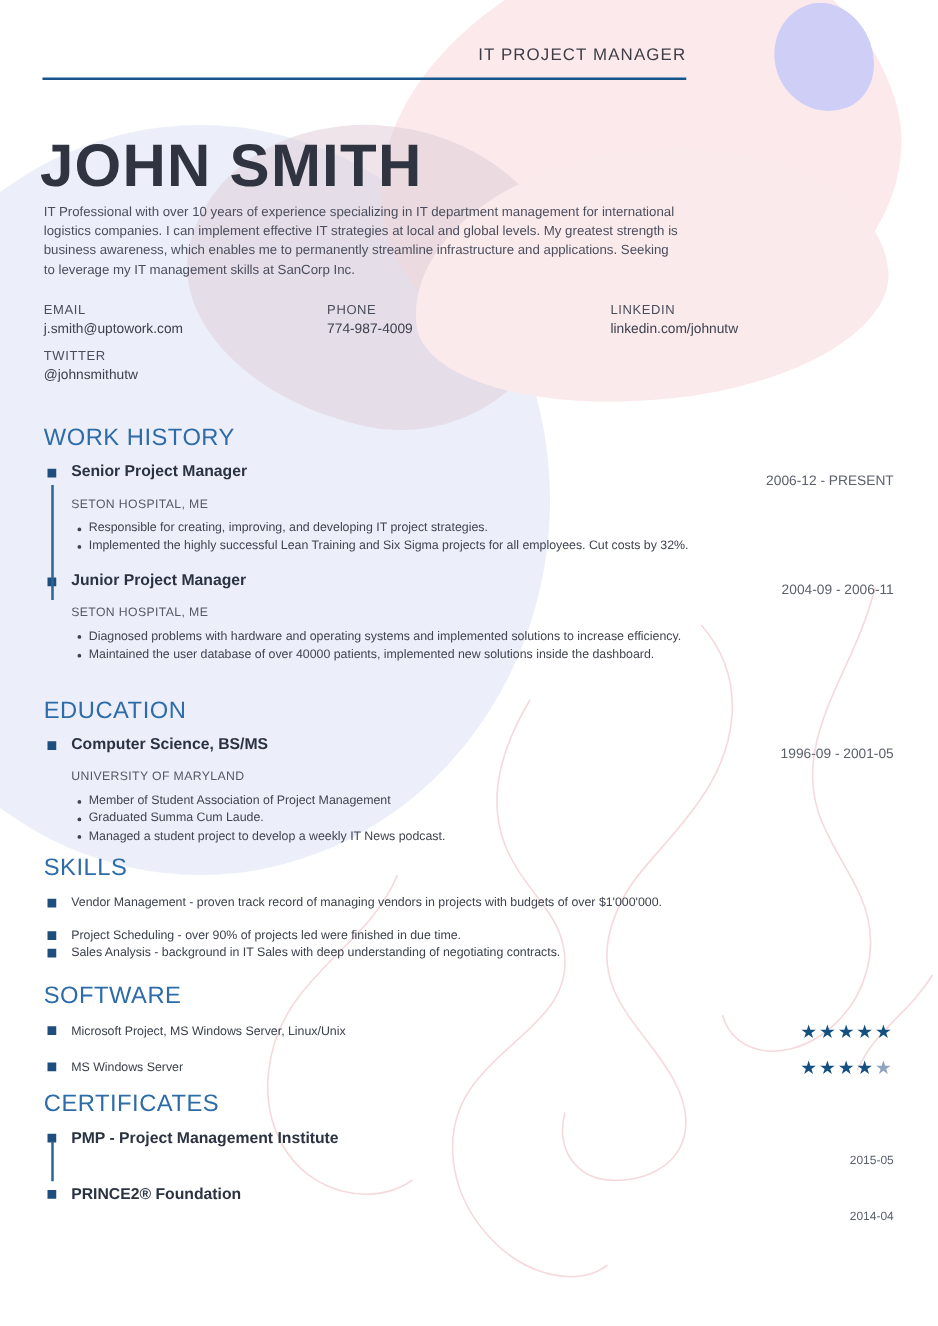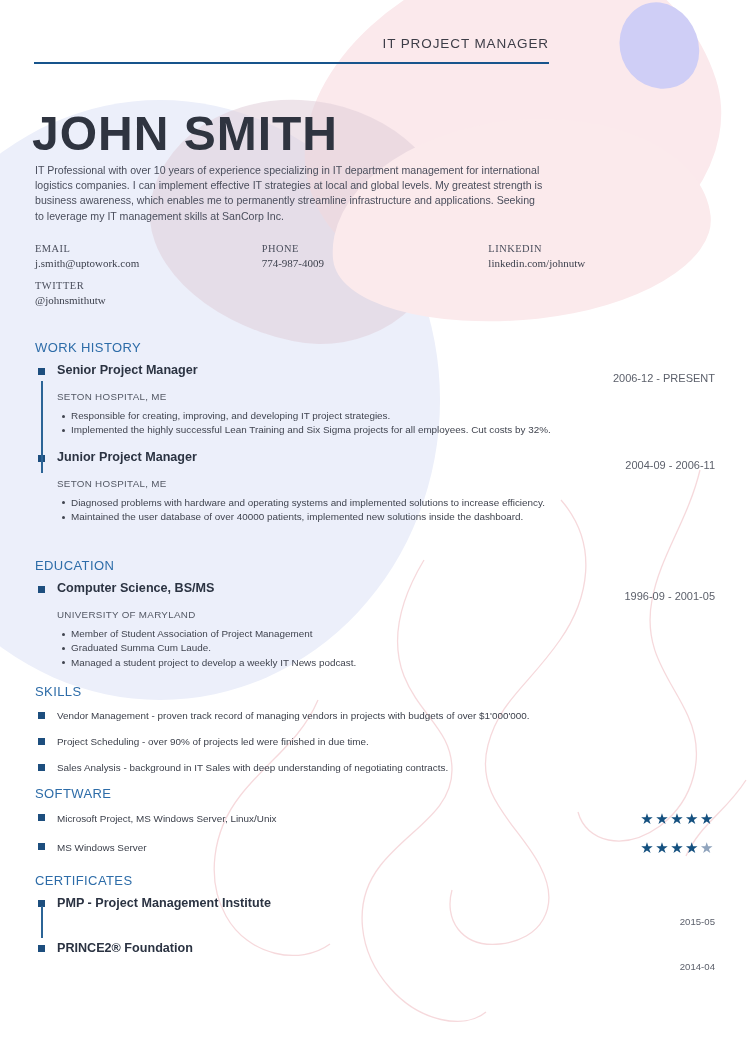--- a/index.html
+++ b/index.html
@@ -131,42 +131,41 @@
     position: absolute;
     left: 35px;
     top: 243px;
     width: 680px;
   }
   .contact-row {
     display: flex;
   }
   .contact-cell {
     width: 228px;
-    font-family: Liberation Serif, serif;
   }
   .contact-label {
     font-size: 10.4px;
     letter-spacing: 0.5px;
     color: #4a4e5c;
     margin-bottom: 3px;
   }
   .contact-value {
     font-size: 11px;
     color: #3d414d;
     margin-bottom: 11px;
   }
 
   
   .section {
     position: absolute;
     left: 35px;
     width: 680px;
   }
   .section-title {
-    font-size: 13px;
+    font-size: 19px;
     letter-spacing: 0.4px;
     color: #2d6ca8;
     margin: 0 0 4px 0;
     font-weight: 400;
   }
 
   .entry {
     position: relative;
     padding-left: 22px;
   }
@@ -387,21 +386,21 @@
               <li>Managed a student project to develop a weekly IT News podcast.</li>
             </ul>
           </div>
         </div>
     </div>
 
     <div class="section" style="top:684px">
       <h2 class="section-title">SKILLS</h2>
       <ul class="sq-list" id="skills-list" style="margin-top:10px">
           <li class="sq-item" style="margin-bottom: 12px;">Vendor Management - proven track record of managing vendors in projects with budgets of over $1'000'000.</li>
-          <li class="sq-item" style="margin-bottom: 12px;">Project Scheduling - over 90% of projects led were finished in due time.</li>
+          <li class="sq-item" style="">Project Scheduling - over 90% of projects led were finished in due time.</li>
           <li class="sq-item" style="margin-bottom: 12px;">Sales Analysis - background in IT Sales with deep understanding of negotiating contracts.</li>
         </ul>
     </div>
 
     <div class="section" style="top:786px">
       <h2 class="section-title">SOFTWARE</h2>
       <ul class="sq-list" id="software-list" style="margin-top:10px">
           <li class="sq-item sw-row" style="margin-bottom: 14px;">
             <span>Microsoft Project, MS Windows Server, Linux/Unix</span>
             <span class="stars"><span class="star-on">★</span><span class="star-on">★</span><span class="star-on">★</span><span class="star-on">★</span><span class="star-on">★</span></span>

